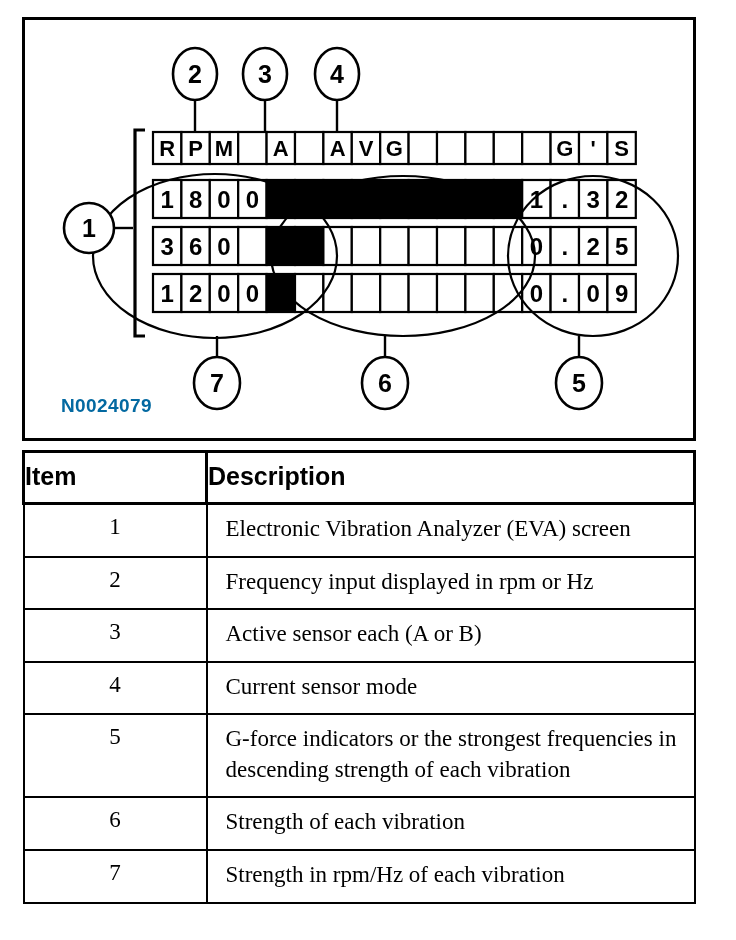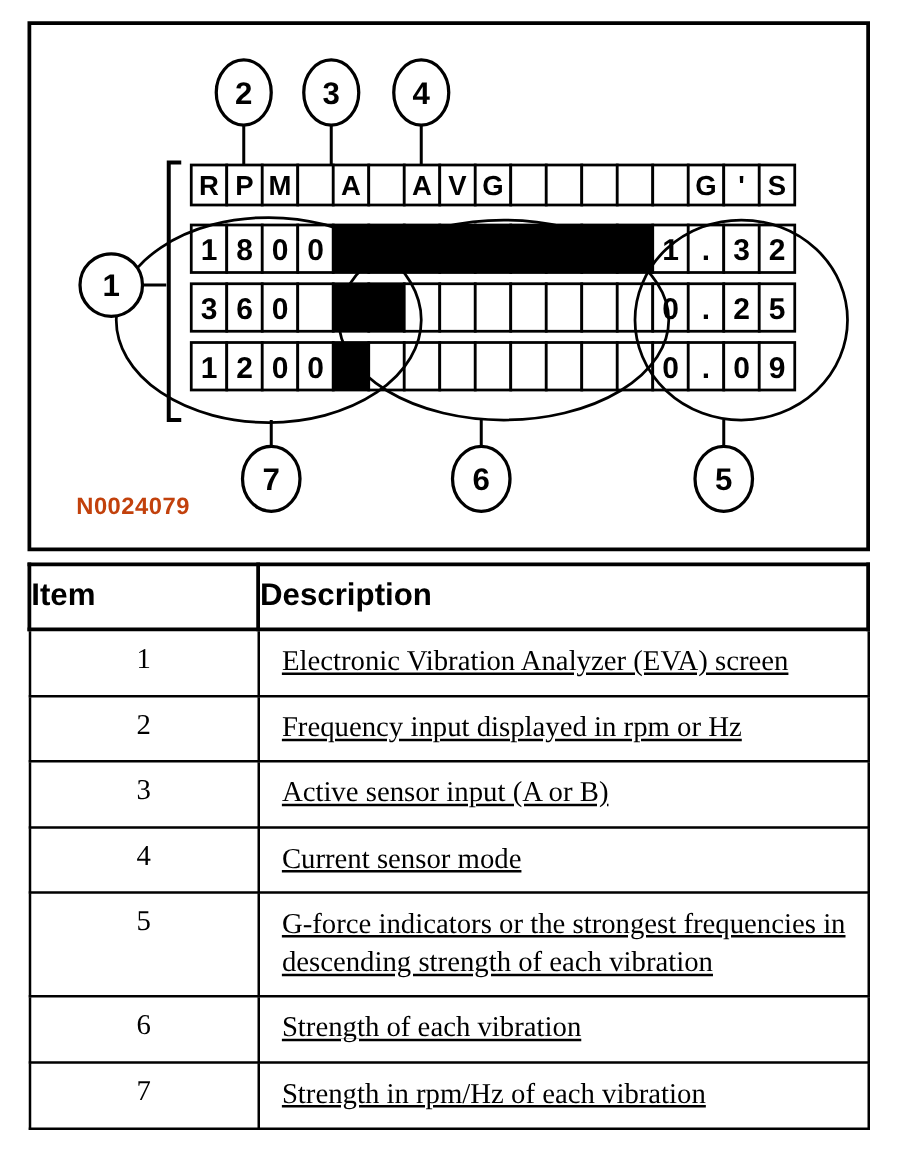--- a/index.html
+++ b/index.html
@@ -37,21 +37,21 @@
   }
 
   .fig-id {
     position: absolute;
     left: 36px;
     top: 375px;
     font-family: "Liberation Sans", sans-serif;
     font-weight: bold;
     font-size: 19px;
     letter-spacing: 0.4px;
-    color: #c2410c;
+    color: #0369a1;
   }
 
   
   #desc-table {
     position: absolute;
     left: 22px;
     top: 450px;
     width: 674px;
     border-collapse: collapse;
     background: #fff;
@@ -77,21 +77,20 @@
     padding: 9px 0 11px 0;
     font-family: "Liberation Serif", serif;
   }
   #desc-table tbody td.cell-desc {
     text-align: left;
     vertical-align: top;
     font-size: 23px;
     line-height: 1.33;
     padding: 9px 14px 11px 18px;
     font-family: "Liberation Serif", serif;
-    text-decoration: underline;
   }
 </style>
 </head>
 <body>
 
 <div id="figure-panel">
 
   <svg id="figure-svg" viewBox="0 0 674 424" xmlns="http://www.w3.org/2000/svg">
     <defs></defs>
     <g id="svg-dynamic">
@@ -260,21 +259,21 @@
       <tr>
         <td class="cell-item">1</td>
         <td class="cell-desc">Electronic Vibration Analyzer (EVA) screen</td>
       </tr>
       <tr>
         <td class="cell-item">2</td>
         <td class="cell-desc">Frequency input displayed in rpm or Hz</td>
       </tr>
       <tr>
         <td class="cell-item">3</td>
-        <td class="cell-desc">Active sensor input (A or B)</td>
+        <td class="cell-desc">Active sensor each (A or B)</td>
       </tr>
       <tr>
         <td class="cell-item">4</td>
         <td class="cell-desc">Current sensor mode</td>
       </tr>
       <tr>
         <td class="cell-item">5</td>
         <td class="cell-desc">G-force indicators or the strongest frequencies in descending strength of each vibration</td>
       </tr>
       <tr>

